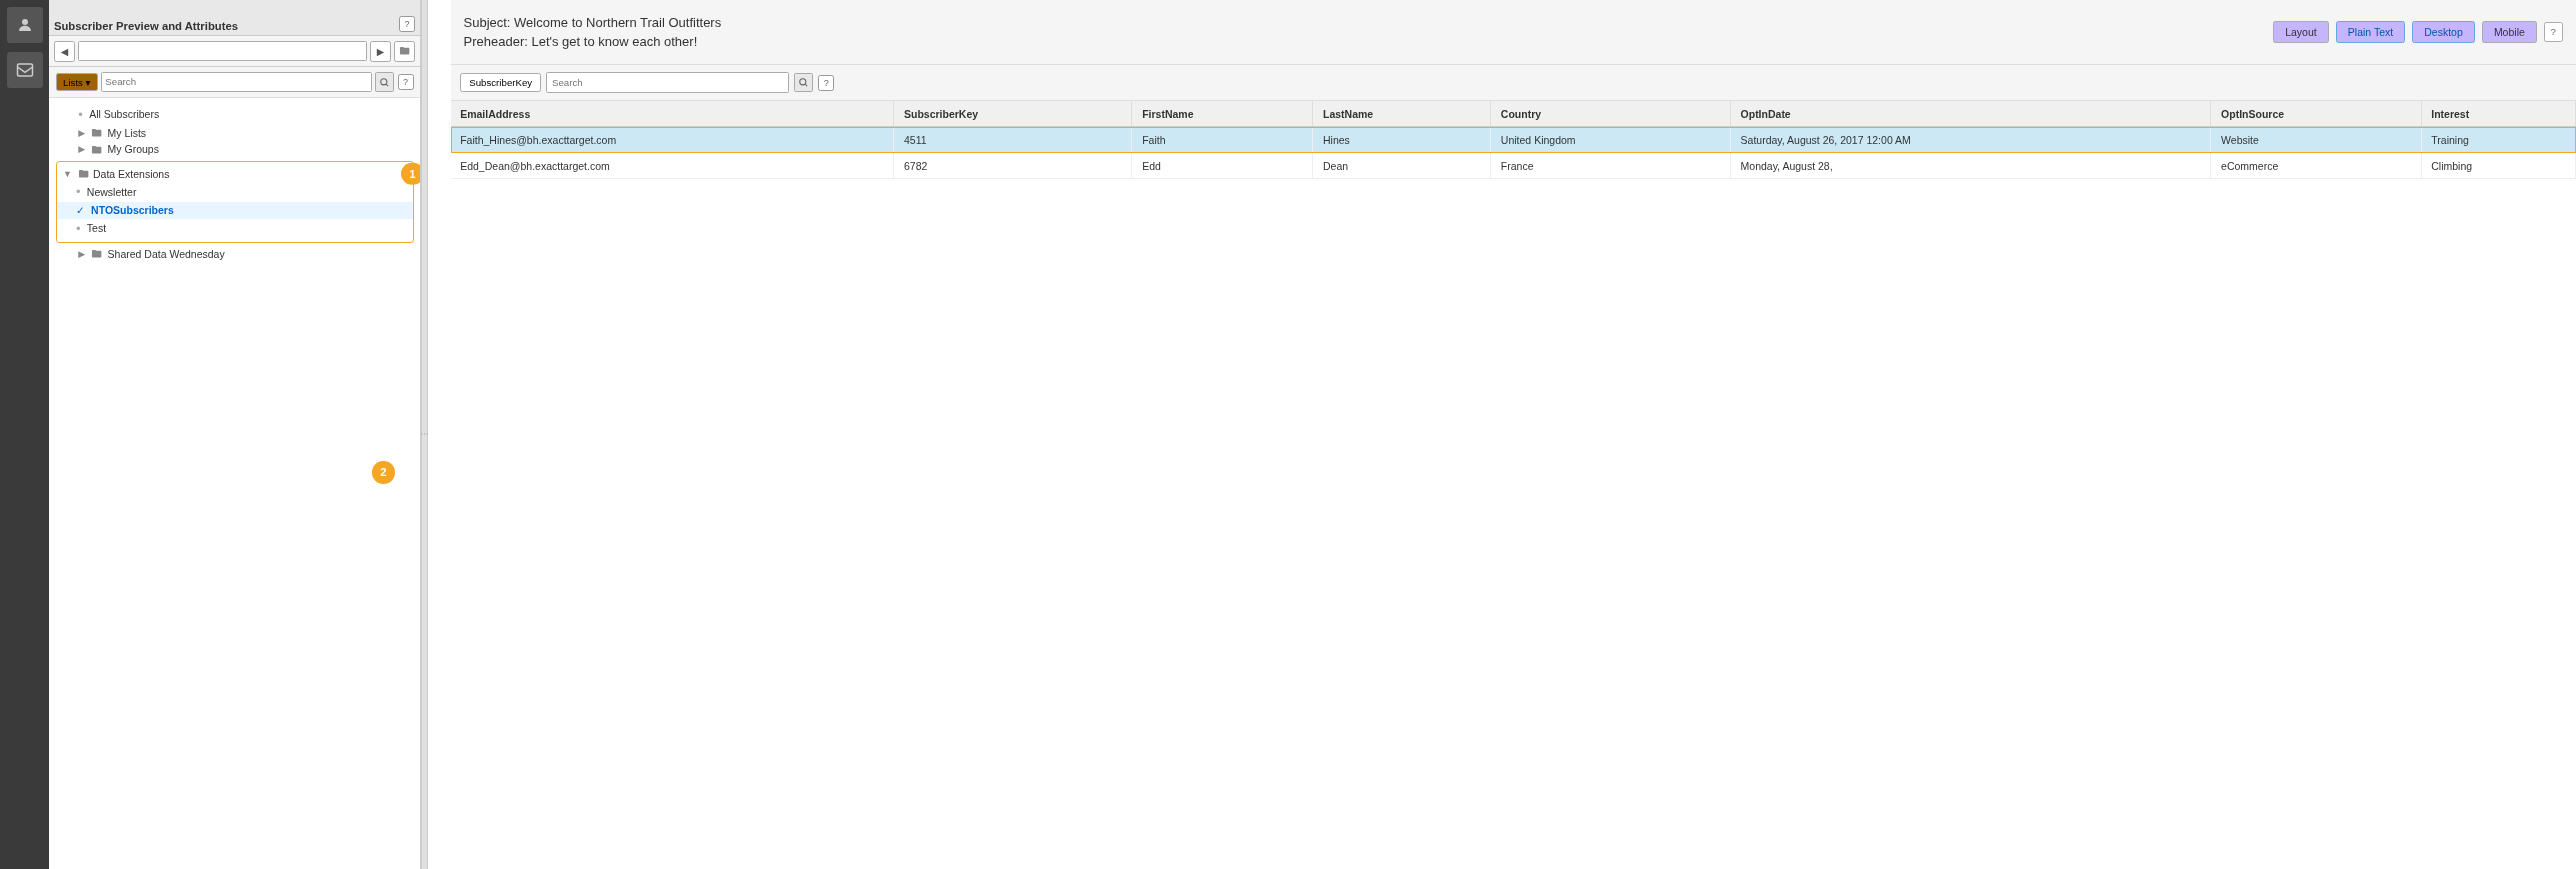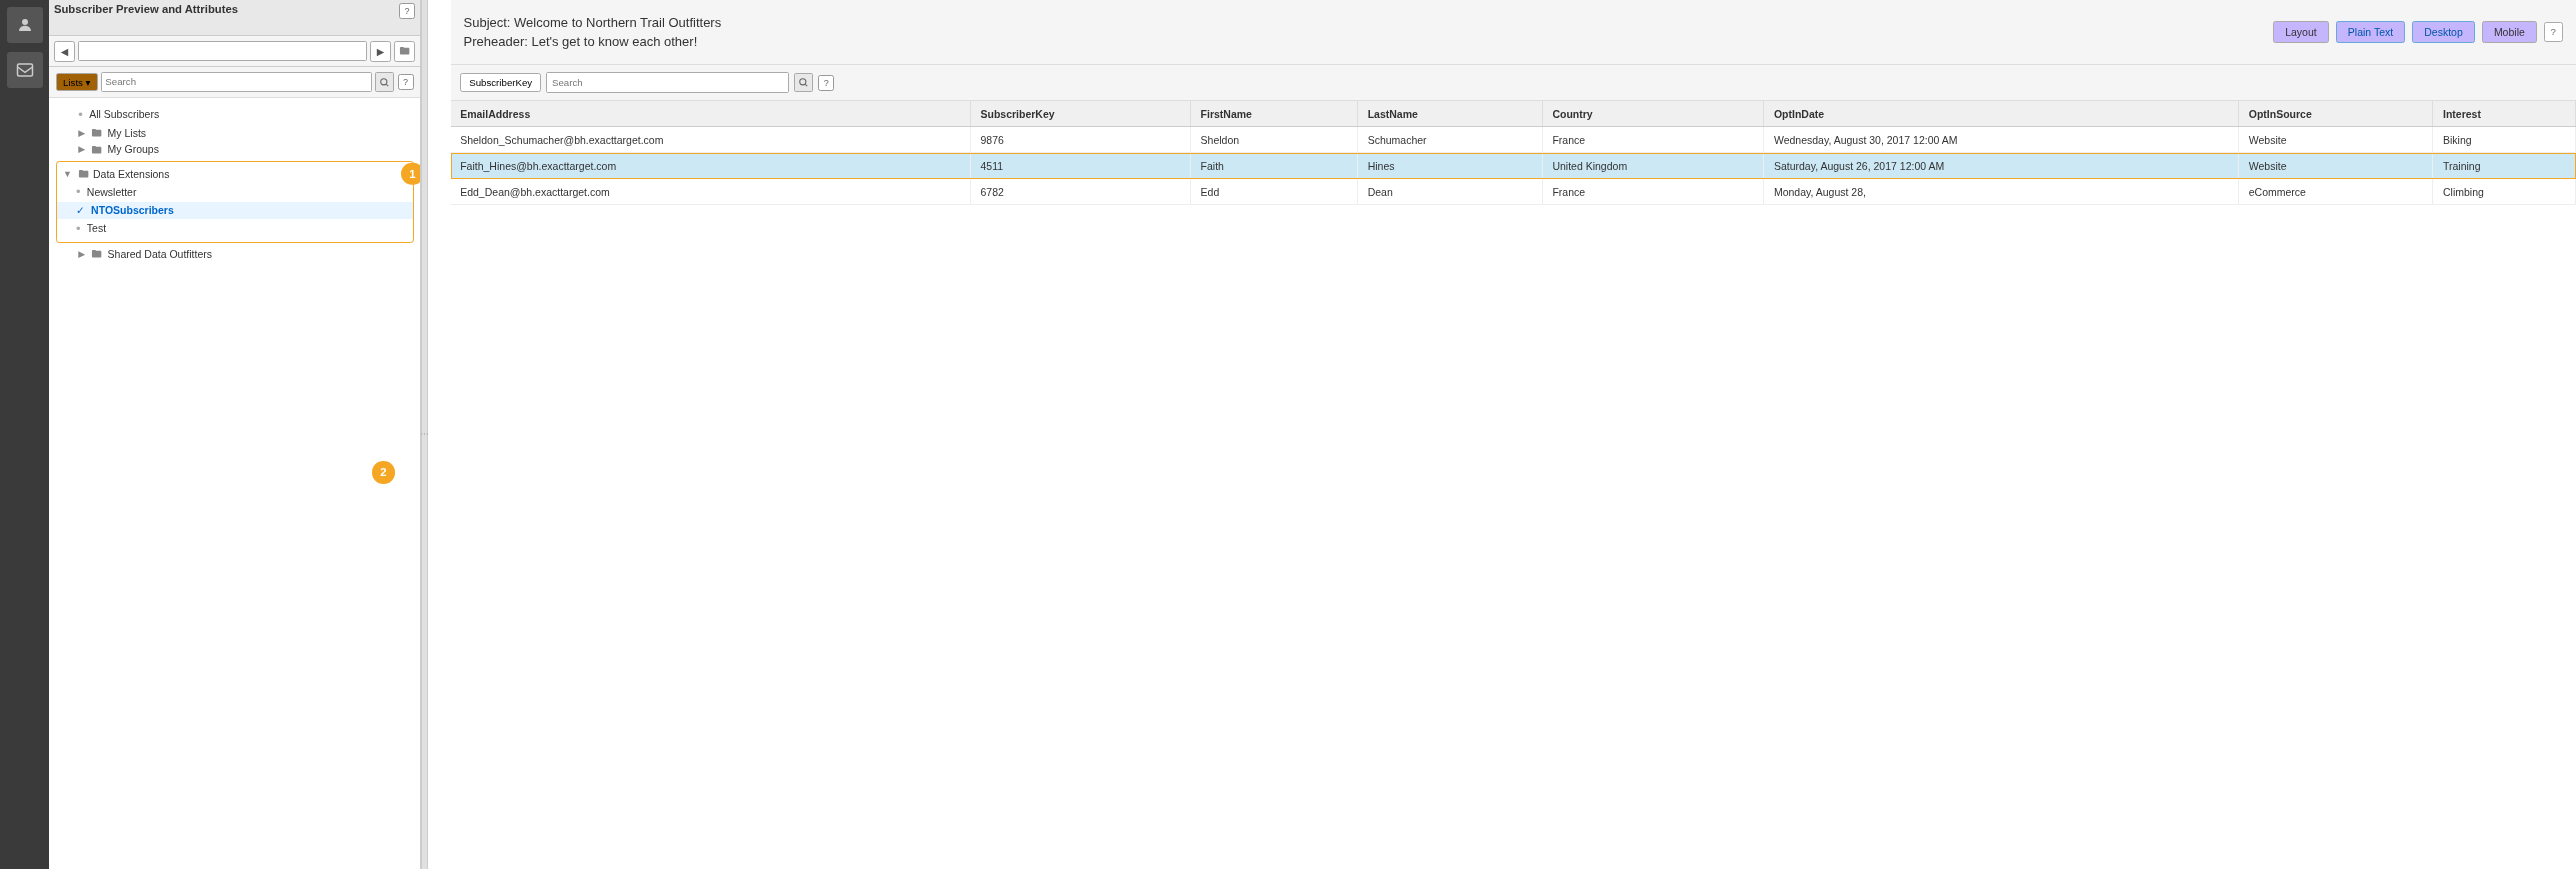--- a/index.html
+++ b/index.html
@@ -33,21 +33,21 @@
       width: 372px;
       background: #fff;
       border-right: 0.8px solid #ccc;
       display: flex;
       flex-direction: column;
       flex-shrink: 0;
     }
 
     .left-panel-header {
       display: flex;
-      align-items: flex-start;
+      align-items: flex-end;
       background: #e8e8e8;
       border-bottom: 0.8px solid #ccc;
       padding: 3.2px 4.9px;
       gap: 3.2px;
       height: 36px;
     }
     .panel-title {
       font-size: 11.3px;
       font-weight: bold;
       color: #333;
@@ -405,21 +405,21 @@
           <span>Test</span>
         </div>
       </div>
 
       <div class="tree-item">
         <span class="indent"></span>
         <span style="color:#888;margin-right:2.4px;font-size:9px">▶</span>
         <svg width="11.3" height="11.3" viewBox="0 0 24 24" fill="#888">
             <path d="M2 6a2 2 0 012-2h5l2 2h9a2 2 0 012 2v10a2 2 0 01-2 2H4a2 2 0 01-2-2V6z"></path>
           </svg>
-        <span style="margin-left:2.4px">Shared Data Outfitters</span>
+        <span style="margin-left:2.4px">Shared Data Wednesday</span>
       </div>
     </div>
   </div>
 
   <div class="resize-handle">
     <span style="writing-mode:vertical-lr;letter-spacing:1.6px">⋮</span>
   </div>
 
   <div class="main-panel">
 
@@ -457,30 +457,20 @@
             <th>SubscriberKey</th>
             <th>FirstName</th>
             <th>LastName</th>
             <th>Country</th>
             <th>OptInDate</th>
             <th>OptInSource</th>
             <th>Interest</th>
           </tr>
         </thead>
         <tbody id="table-body">
-        <tr>
-              <td>Sheldon_Schumacher@bh.exacttarget.com</td>
-              <td>9876</td>
-              <td>Sheldon</td>
-              <td>Schumacher</td>
-              <td>France</td>
-              <td>Wednesday, August 30, 2017 12:00 AM</td>
-              <td>Website</td>
-              <td>Biking</td>
-            </tr>
             <tr class="selected">
               <td>Faith_Hines@bh.exacttarget.com</td>
               <td>4511</td>
               <td>Faith</td>
               <td>Hines</td>
               <td>United Kingdom</td>
               <td>Saturday, August 26, 2017 12:00 AM</td>
               <td>Website</td>
               <td>Training</td>
             </tr>

